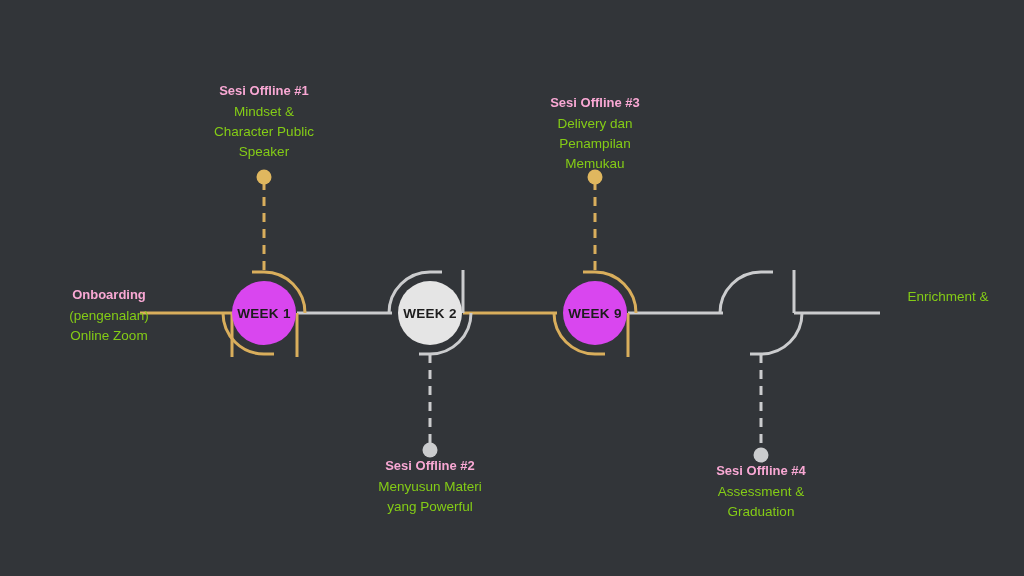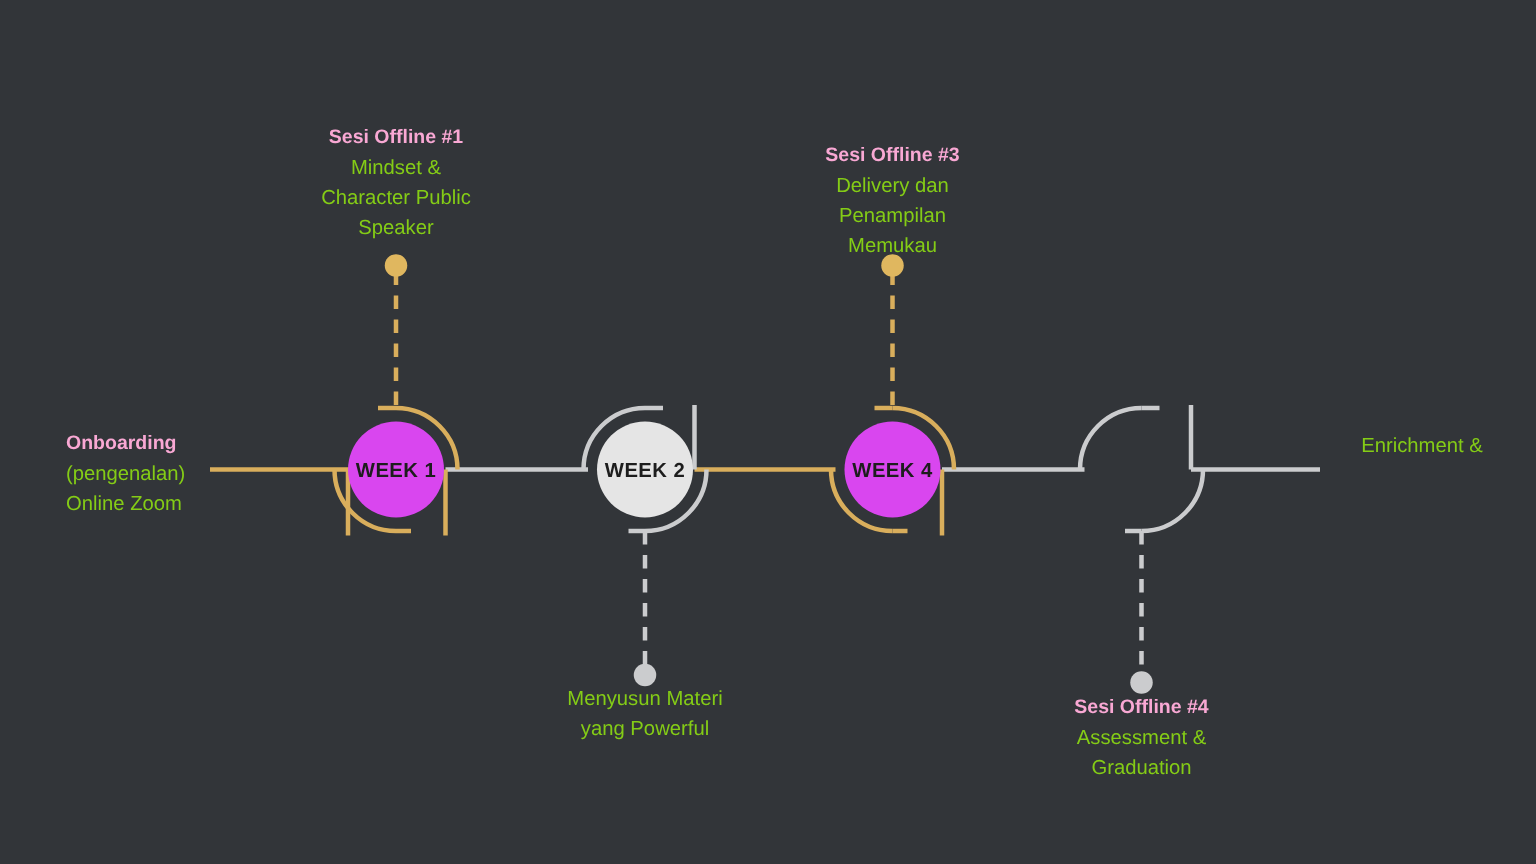--- a/index.html
+++ b/index.html
@@ -120,24 +120,24 @@
     <circle cx="761" cy="455" r="7.5" fill="#cbccce"></circle>
   </svg>
 
   <div class="node gold" style="left:232px; top:281px;">
     <span>WEEK 1</span>
   </div>
   <div class="node silver" style="left:398px; top:281px;">
     <span>WEEK 2</span>
   </div>
   <div class="node gold" style="left:563px; top:281px;">
-    <span>WEEK 4</span>
+    <span>WEEK 9</span>
   </div>
 
-  <div class="tblock left" style="left:44px; top:285px; width:130px;">
+  <div class="tblock left" style="left:44px; top:285px; width:130px;text-align:center;">
     <div class="hd">Onboarding</div>
     <div class="ln">(pengenalan)</div>
     <div class="ln">Online Zoom</div>
   </div>
 
   <div class="tblock center" style="left:884px; top:287px; width:128px;">
     <div class="ln">Enrichment &amp;</div>
   </div>
 
   <div class="tblock center" style="left:184px; top:81px; width:160px;">
@@ -148,20 +148,21 @@
   </div>
 
   <div class="tblock center" style="left:515px; top:93px; width:160px;">
     <div class="hd">Sesi Offline #3</div>
     <div class="ln">Delivery dan</div>
     <div class="ln">Penampilan</div>
     <div class="ln">Memukau</div>
   </div>
 
   <div class="tblock center" style="left:350px; top:456px; width:160px;">
+    <div class="hd">Sesi Offline #2</div>
     <div class="ln">Menyusun Materi</div>
     <div class="ln">yang Powerful</div>
   </div>
 
   <div class="tblock center" style="left:681px; top:461px; width:160px;">
     <div class="hd">Sesi Offline #4</div>
     <div class="ln">Assessment &amp;</div>
     <div class="ln">Graduation</div>
   </div>
 

